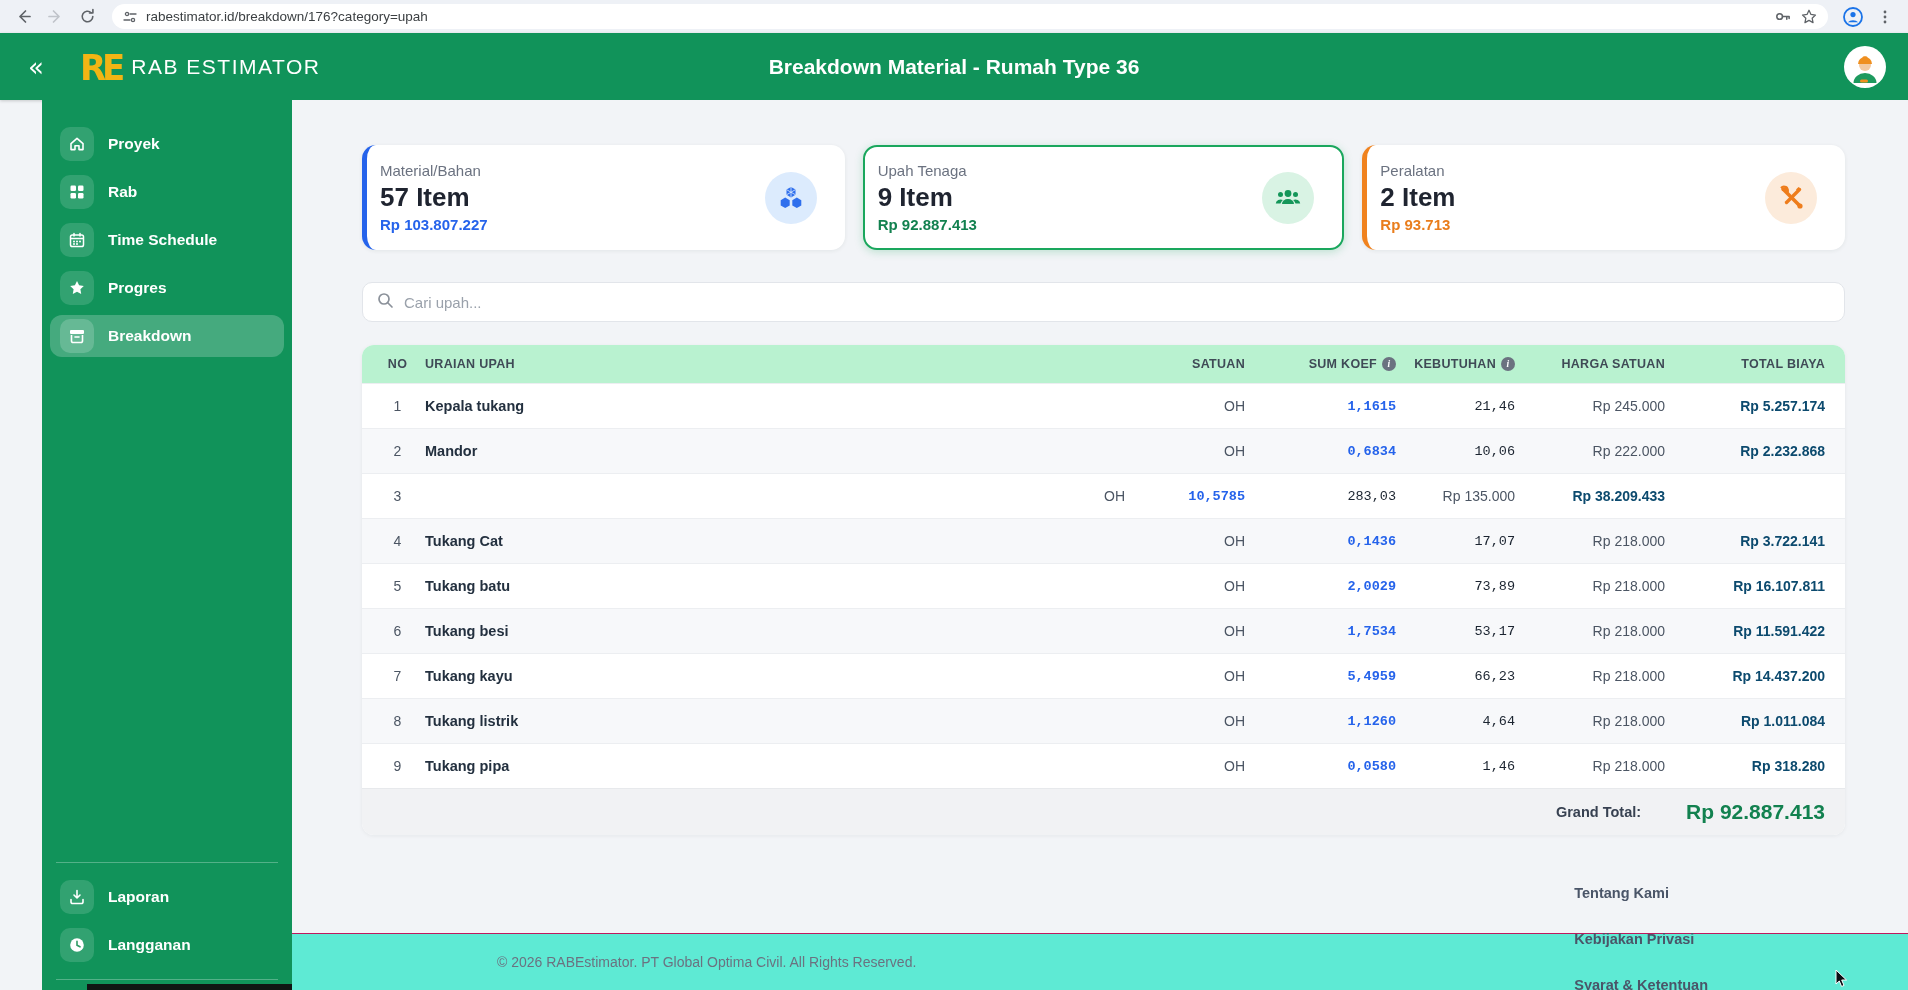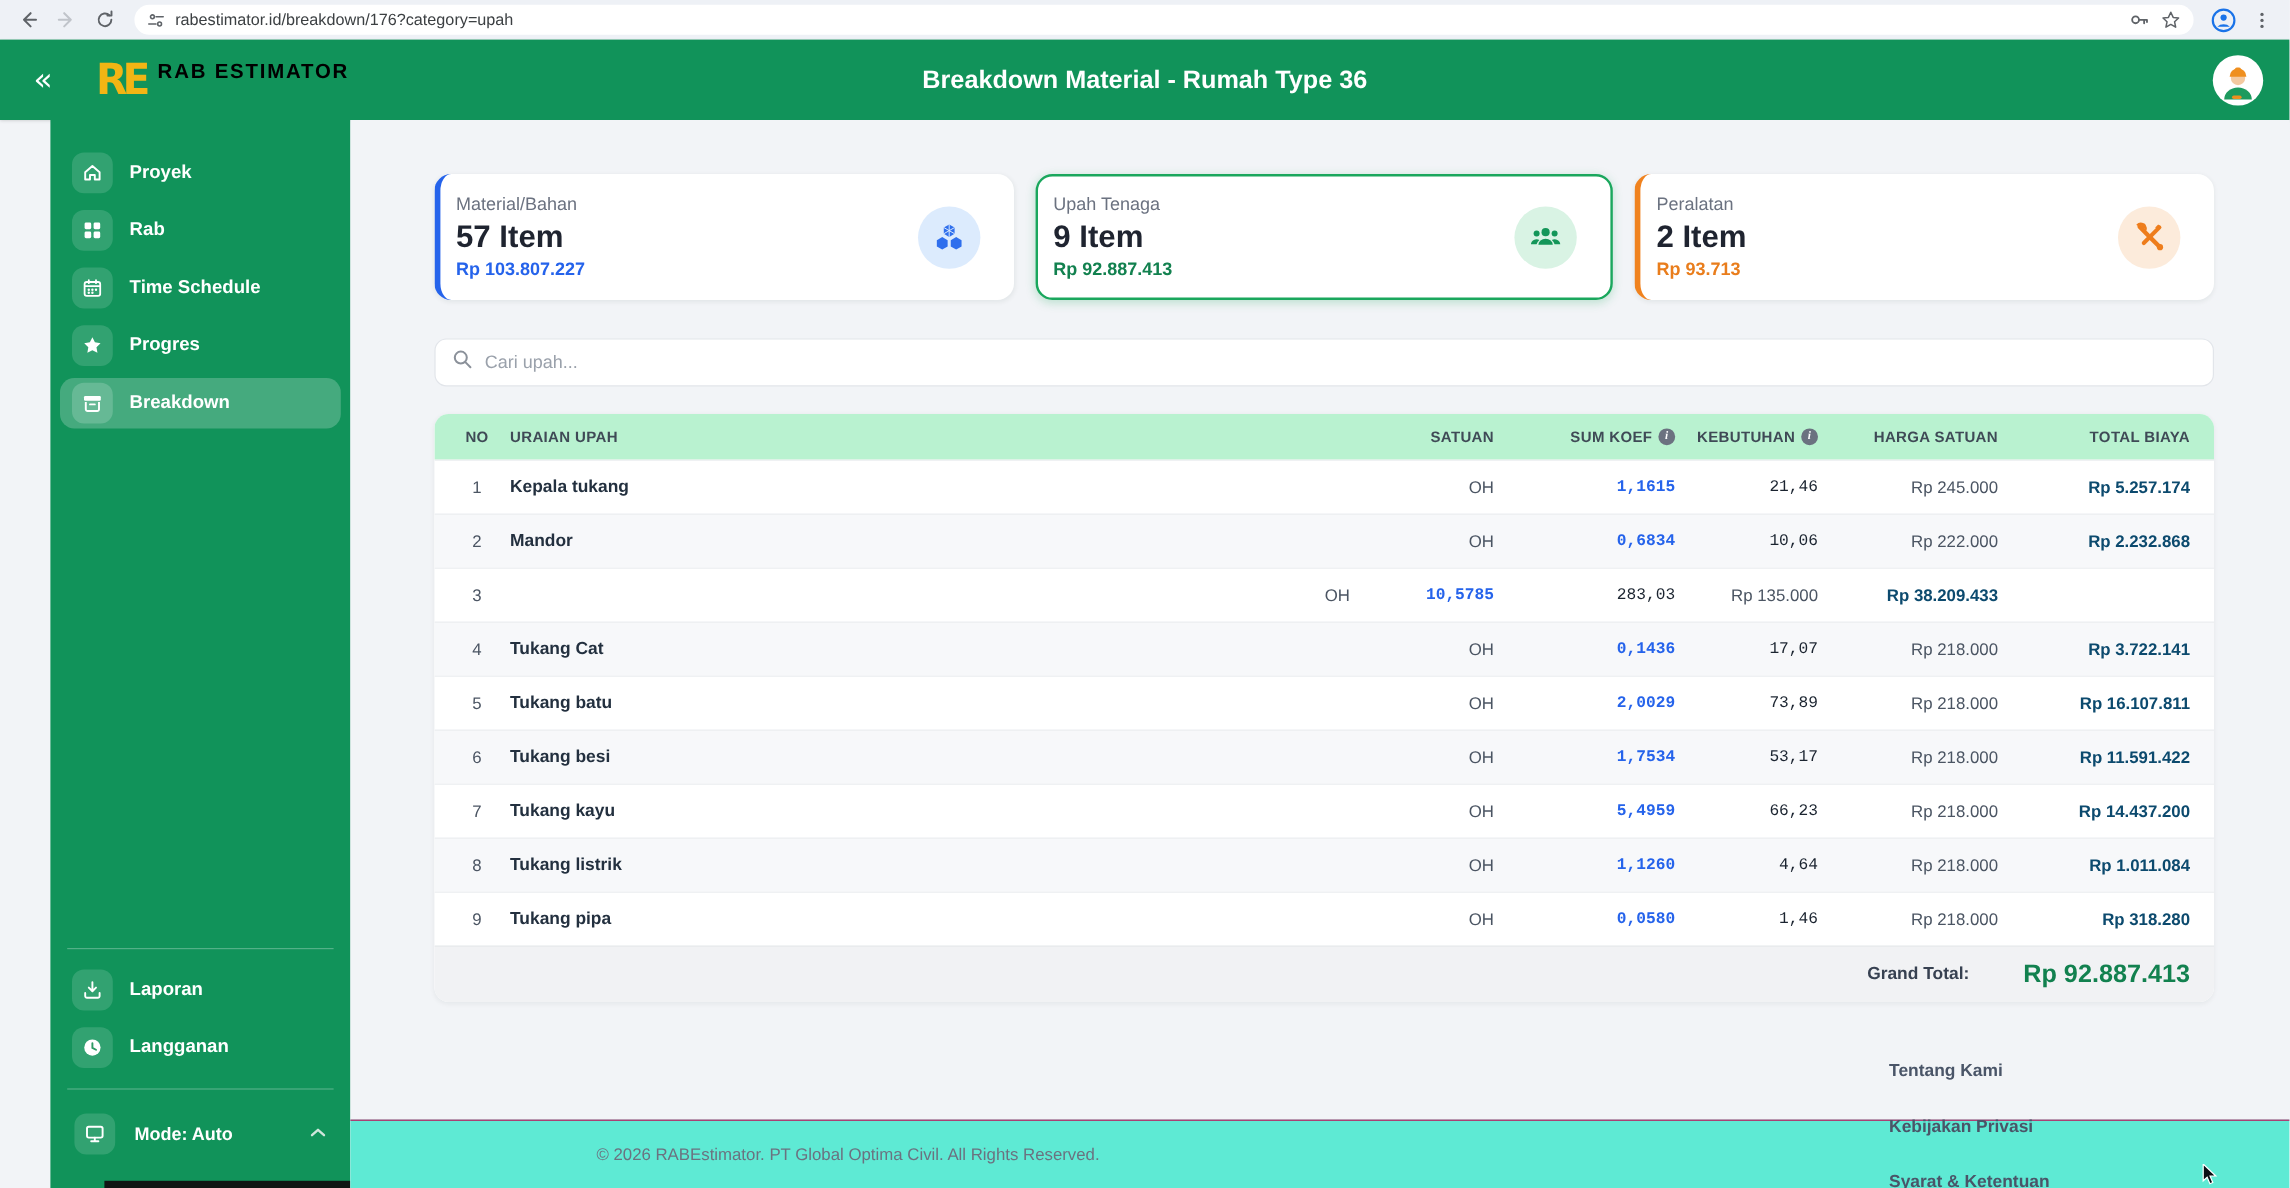--- a/index.html
+++ b/index.html
@@ -9,23 +9,23 @@
   
   .browser-bar{ height:33px; background:#eef1f6; display:flex; align-items:center; padding:0 10px; gap:6px; }
   .bicon{ width:26px; height:26px; display:flex; align-items:center; justify-content:center; border-radius:50%; flex:0 0 auto; cursor:pointer; }
   .url-pill{ flex:1; height:25px; background:#ffffff; border-radius:13px; display:flex; align-items:center; padding:0 10px; gap:8px; margin:0 6px; }
   .url-text{ flex:1; font-size:13.5px; color:#3c4043; white-space:nowrap; overflow:hidden; }
   .bicon svg, .url-pill svg { display:block; }
 
   
   .app-header{ height:67px; background:#11935a; display:flex; align-items:center; padding:0 22px; position:relative; box-shadow:0 1px 3px rgba(0,0,0,.18); }
   .collapse-btn{ background:none; border:none; color:#fff; font-size:26px; line-height:1; cursor:pointer; padding:0 6px; font-family:"DejaVu Sans",sans-serif; }
-  .brand{ display:flex; align-items:flex-start; gap:10px; margin-left:30px; }
+  .brand{ display:flex; align-items:center; gap:10px; margin-left:30px; }
   .logo-mark{ font-weight:900; font-size:34px; color:#F2B514; letter-spacing:-4px; line-height:1; font-family:"DejaVu Sans",sans-serif; transform:scaleY(1.05); }
-  .brand-text{ color:#000000; font-weight:700; font-size:17px; letter-spacing:1.5px; }
+  .brand-text{ color:#ffffff; font-weight:400; font-size:21px; letter-spacing:1.5px; }
   .page-title{ position:absolute; left:0; right:0; text-align:center; color:#fff; font-weight:700; font-size:21px; pointer-events:none; }
   .avatar{ margin-left:auto; width:42px; height:42px; border-radius:50%; background:#fff; display:flex; align-items:center; justify-content:center; overflow:hidden; cursor:pointer; z-index:2; }
 
   
   .layout{ display:flex; height:890px; }
   .sidebar{ width:250px; background:#11935a; position:relative; padding-top:20px; display:flex; flex-direction:column;margin-left:42px; }
   .side-item{ display:flex; align-items:center; gap:14px; height:42px; margin:3px 8px; padding:0 10px; border-radius:12px; cursor:pointer; }
   .side-item.active{ background:rgba(255,255,255,.22); }
   .chip{ width:34px; height:34px; border-radius:10px; background:rgba(255,255,255,.14); display:flex; align-items:center; justify-content:center; flex:0 0 auto; }
   .side-item.active .chip{ background:rgba(255,255,255,.18); }
@@ -241,34 +241,20 @@
         <svg width="18" height="18" viewBox="0 0 18 18">
             <circle cx="9" cy="9" r="6.8" fill="#fff"></circle>
             <path d="M9 5.4 V9.3 L12 10.8" stroke="#2d9a63" stroke-width="1.6" fill="none" stroke-linecap="round"></path>
           </svg>
       </span>
       <span class="side-label">Langganan</span>
     </div>
 
     <div class="side-divider"></div>
 
-    <div class="mode-row">
-      <span class="chip">
-        <svg width="18" height="18" viewBox="0 0 18 18">
-            <rect x="2.5" y="3" width="13" height="9" rx="1.5" fill="none" stroke="#fff" stroke-width="1.6"></rect>
-            <path d="M9 12 V14.5 M6 15 H12" stroke="#fff" stroke-width="1.6" stroke-linecap="round"></path>
-          </svg>
-      </span>
-      <span class="side-label">Mode: Auto</span>
-      <span class="chev-up">
-        <svg width="14" height="10" viewBox="0 0 14 10">
-            <path d="M2 7 L7 2.5 L12 7" fill="none" stroke="#cfe6db" stroke-width="2" stroke-linecap="round" stroke-linejoin="round"></path>
-          </svg>
-      </span>
-    </div>
 
     <div class="bottom-sliver"></div>
   </aside>
 
   <main class="content">
 
     <div class="cards">
 
       <div class="card edge-blue">
         <div class="card-texts">

